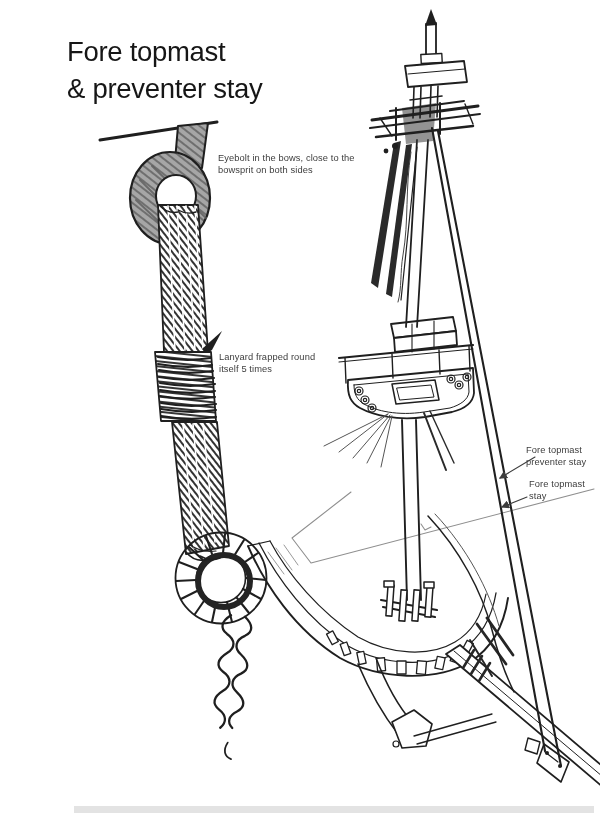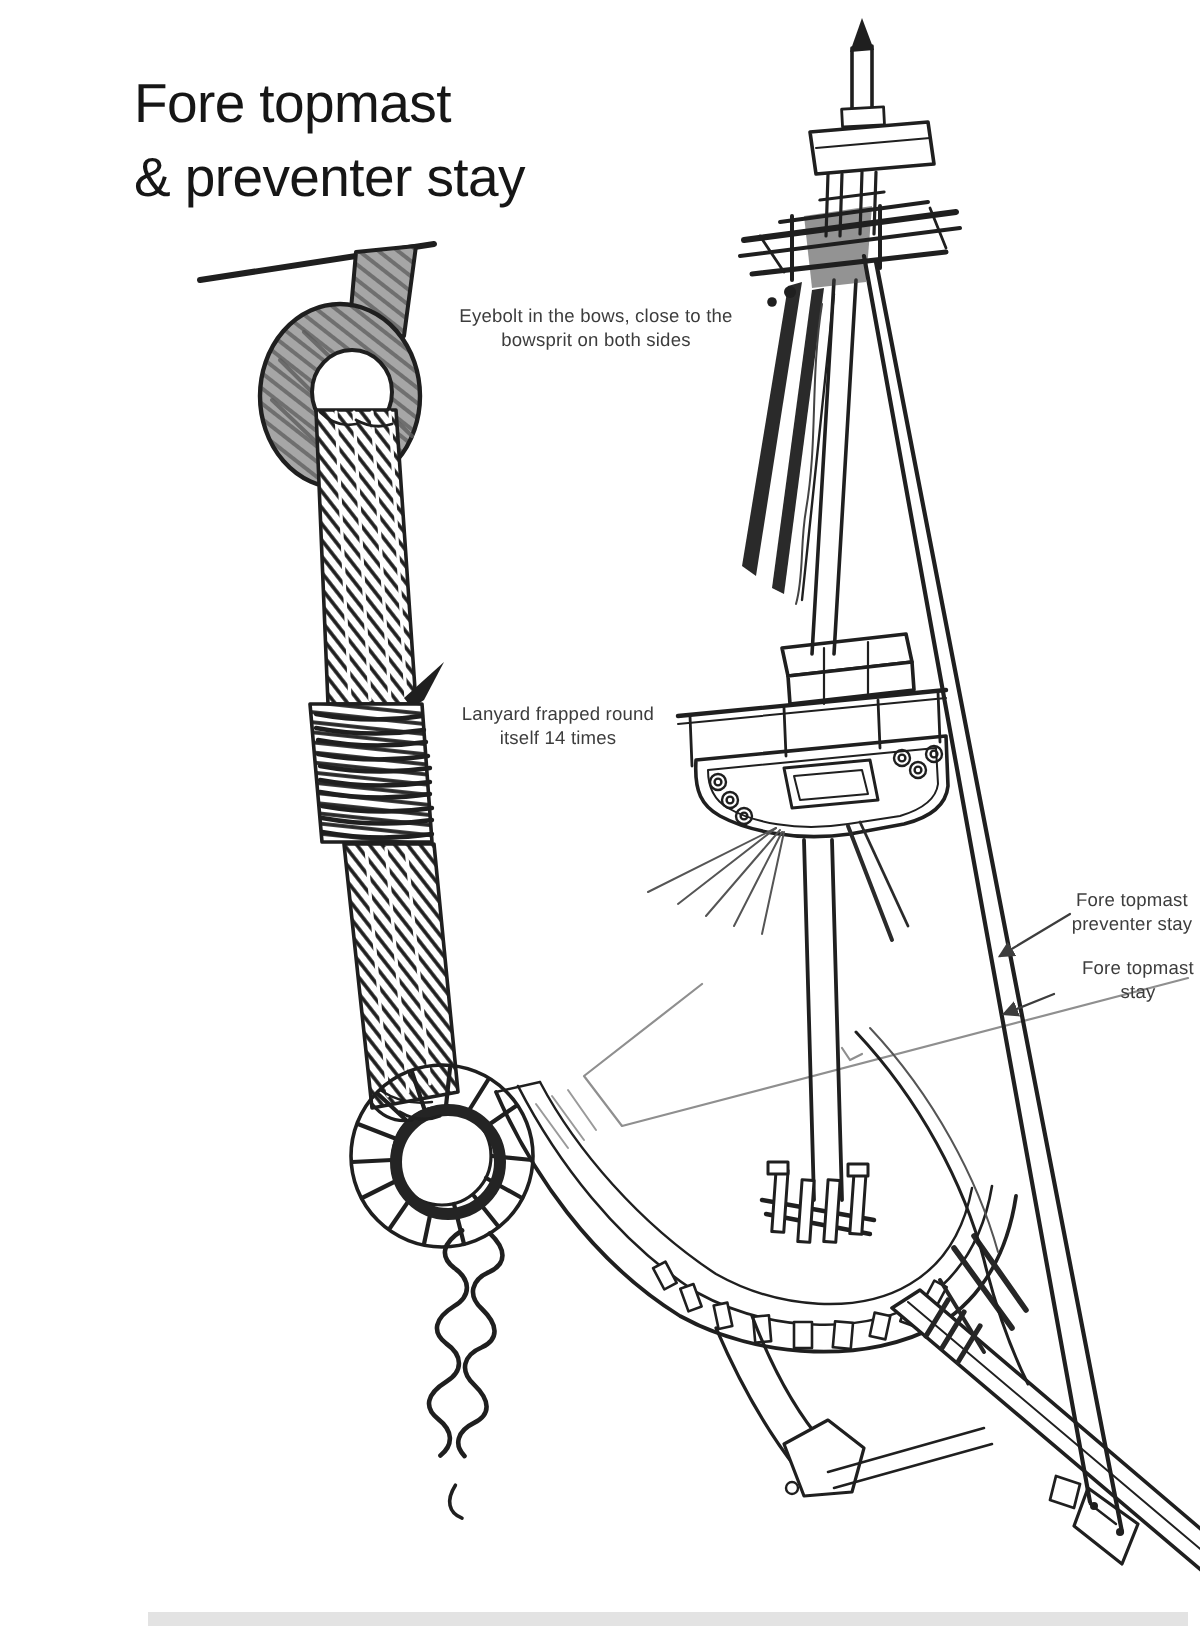--- a/index.html
+++ b/index.html
@@ -13,21 +13,21 @@
     margin-left:40px;
   }
   .page svg{position:absolute;left:0;top:0;}
   .title{
     position:absolute; left:27px; top:33px; margin:0;
     font-size:27.5px; font-weight:400; line-height:37px; letter-spacing:-0.3px;
     color:#161616; white-space:pre-line;
   }
   .note{
     position:absolute; font-size:9.3px; line-height:1.32; letter-spacing:0.1px;
-    color:var(--annotation-ink); white-space:pre-line;text-align:center;
+    color:var(--annotation-ink); white-space:pre-line;
   }
   .note-eyebolt{left:178px; top:152px; width:160px;}
   .note-lanyard{left:179px; top:351px; width:120px;}
   .note-preventer{left:486px; top:444px; width:80px;}
   .note-forestay{left:489px; top:478px; width:80px;}
 </style>
 </head>
 <body>
 
 <div class="page">
@@ -336,18 +336,18 @@
       <rect x="34" y="806" width="520" height="7" fill="#cccccc" opacity="0.55" stroke="none"></rect>
     </g>
   </svg>
 
   <h1 class="title">Fore topmast
 &amp; preventer stay</h1>
 
   <div class="note note-eyebolt">Eyebolt in the bows, close to the
 bowsprit on both sides</div>
   <div class="note note-lanyard">Lanyard frapped round
-itself 14 times</div>
+itself 5 times</div>
   <div class="note note-preventer">Fore topmast
 preventer stay</div>
   <div class="note note-forestay">Fore topmast
 stay</div>
 </div>
 
 </body></html>

